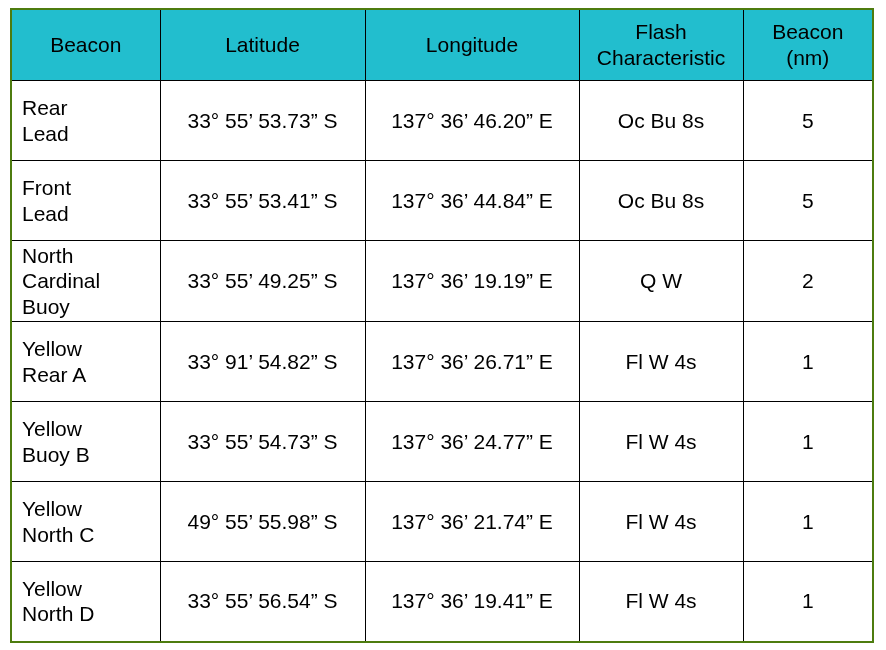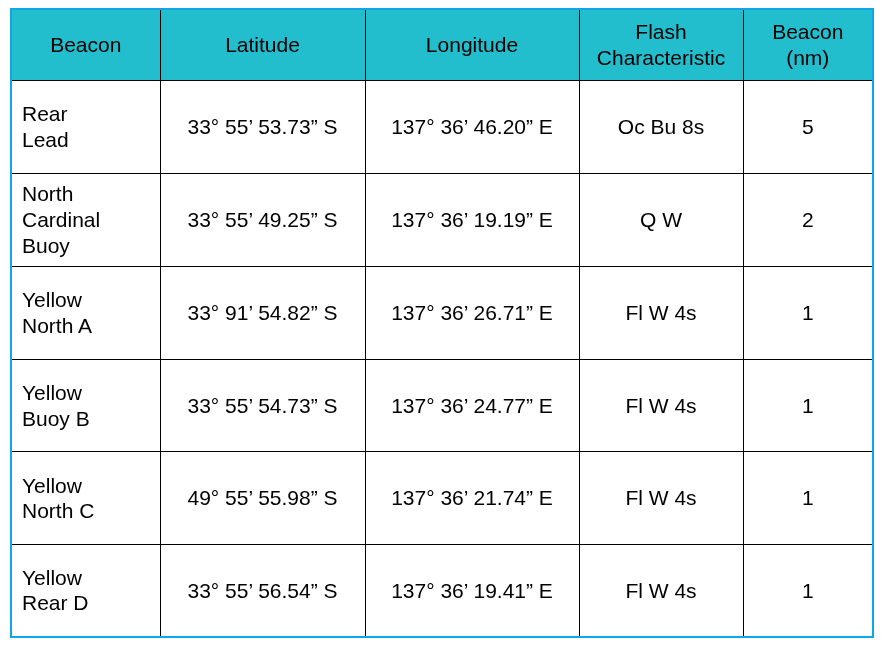--- a/index.html
+++ b/index.html
@@ -22,21 +22,21 @@
     width: 862px;
     height: 630px;
     box-sizing: border-box;
   }
 
   table.beacon-table {
     border-collapse: collapse;
     table-layout: fixed;
     width: 862px;
     height: 630px;
-    border: 2px solid #0ea5e9;
+    border: 2px solid #4d7c0f;
   }
 
   table.beacon-table col.c-beacon    { width: 149px; }
   table.beacon-table col.c-latitude  { width: 205px; }
   table.beacon-table col.c-longitude { width: 214px; }
   table.beacon-table col.c-flash     { width: 164px; }
   table.beacon-table col.c-range     { width: 130px; }
 
   table.beacon-table th,
   table.beacon-table td {
@@ -112,37 +112,47 @@
         <td class="col-beacon">
           <span class="cell-line">Rear</span>
           <span class="cell-line">Lead</span>
         </td>
         <td class="col-latitude">33° 55’ 53.73” S</td>
         <td class="col-longitude">137° 36’ 46.20” E</td>
         <td class="col-flash">Oc Bu 8s</td>
         <td class="col-range">5</td>
       </tr>
 
+      <tr>
+        <td class="col-beacon">
+          <span class="cell-line">Front</span>
+          <span class="cell-line">Lead</span>
+        </td>
+        <td class="col-latitude">33° 55’ 53.41” S</td>
+        <td class="col-longitude">137° 36’ 44.84” E</td>
+        <td class="col-flash">Oc Bu 8s</td>
+        <td class="col-range">5</td>
+      </tr>
 
       <tr class="tall">
         <td class="col-beacon">
           <span class="cell-line">North</span>
           <span class="cell-line">Cardinal</span>
           <span class="cell-line">Buoy</span>
         </td>
         <td class="col-latitude">33° 55’ 49.25” S</td>
         <td class="col-longitude">137° 36’ 19.19” E</td>
         <td class="col-flash">Q W</td>
         <td class="col-range">2</td>
       </tr>
 
       <tr>
         <td class="col-beacon">
           <span class="cell-line">Yellow</span>
-          <span class="cell-line">North A</span>
+          <span class="cell-line">Rear A</span>
         </td>
         <td class="col-latitude">33° 91’ 54.82” S</td>
         <td class="col-longitude">137° 36’ 26.71” E</td>
         <td class="col-flash">Fl W 4s</td>
         <td class="col-range">1</td>
       </tr>
 
       <tr>
         <td class="col-beacon">
           <span class="cell-line">Yellow</span>
@@ -161,21 +171,21 @@
         </td>
         <td class="col-latitude">49° 55’ 55.98” S</td>
         <td class="col-longitude">137° 36’ 21.74” E</td>
         <td class="col-flash">Fl W 4s</td>
         <td class="col-range">1</td>
       </tr>
 
       <tr>
         <td class="col-beacon">
           <span class="cell-line">Yellow</span>
-          <span class="cell-line">Rear D</span>
+          <span class="cell-line">North D</span>
         </td>
         <td class="col-latitude">33° 55’ 56.54” S</td>
         <td class="col-longitude">137° 36’ 19.41” E</td>
         <td class="col-flash">Fl W 4s</td>
         <td class="col-range">1</td>
       </tr>
 
     </tbody>
   </table>
 </div>

